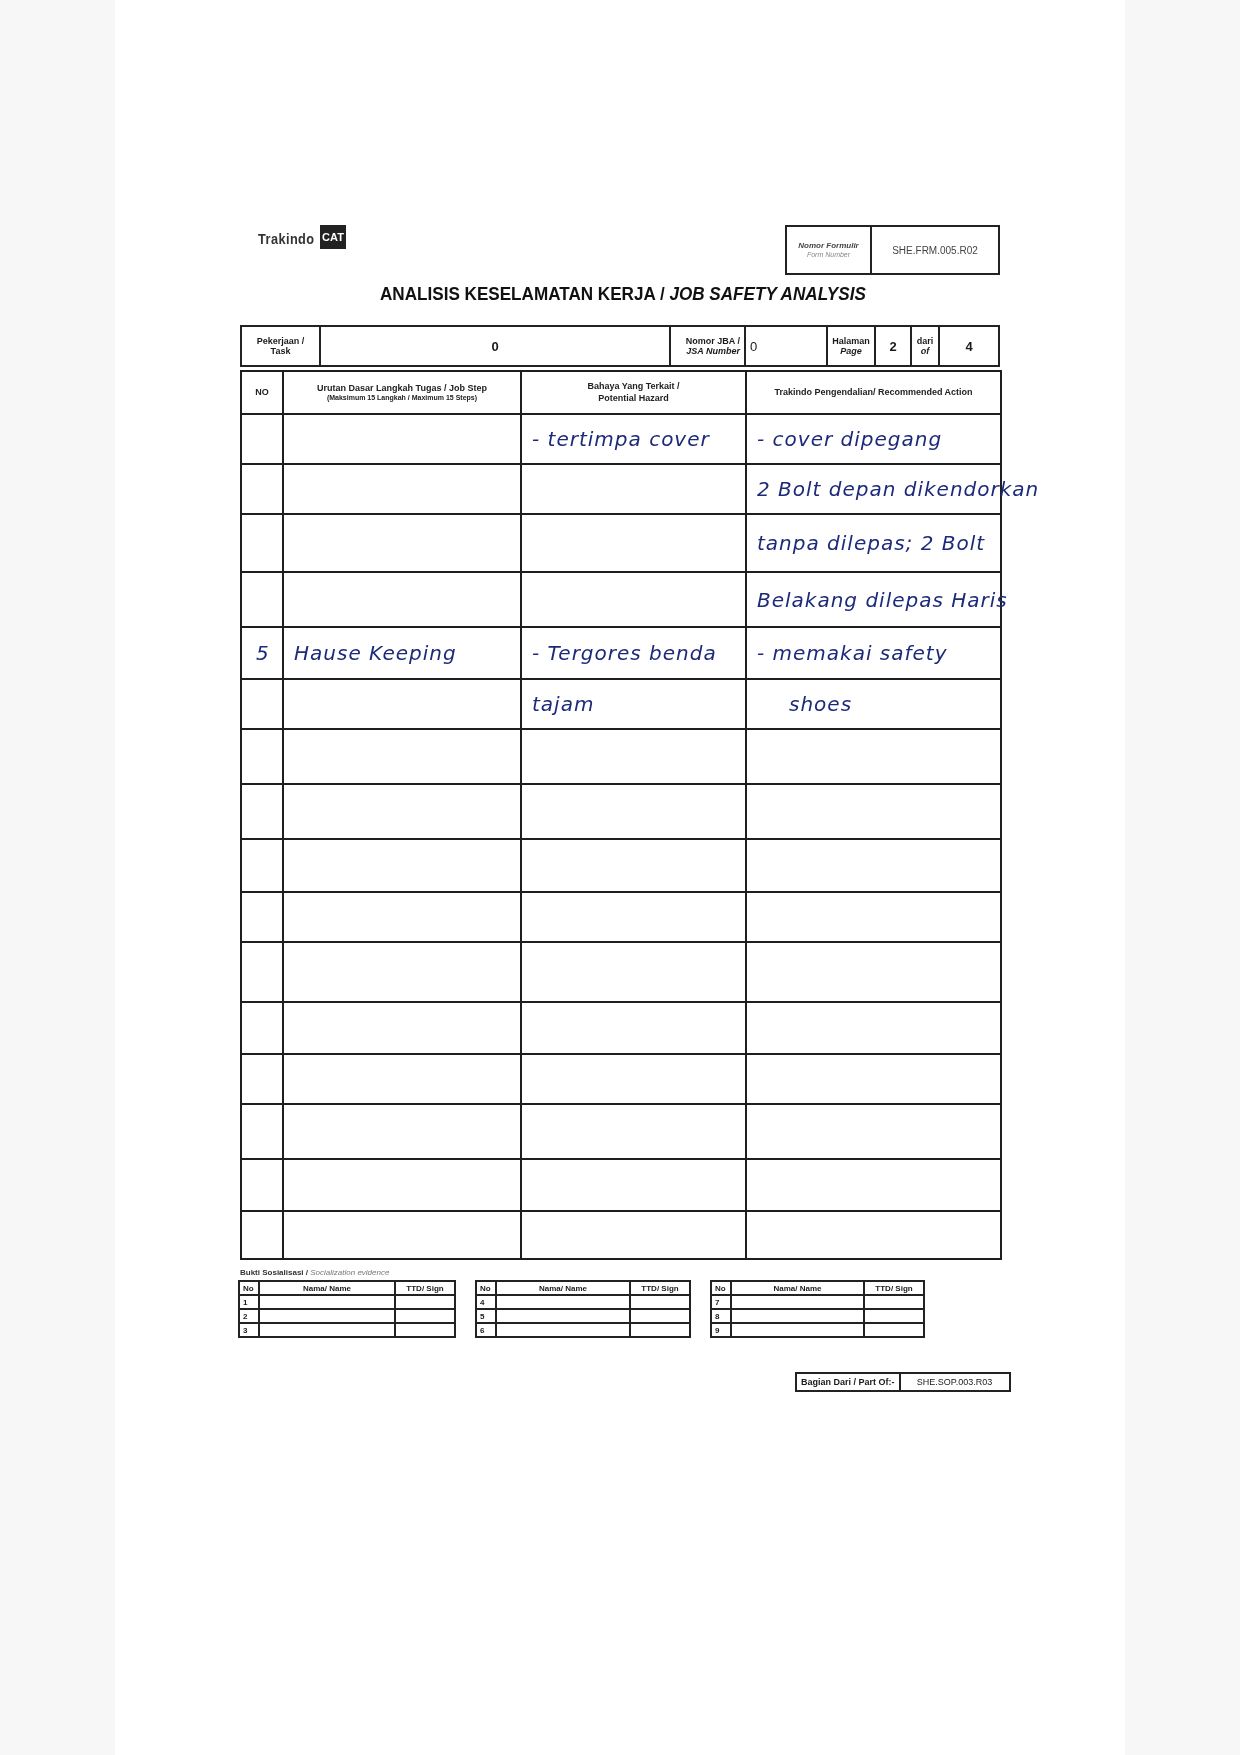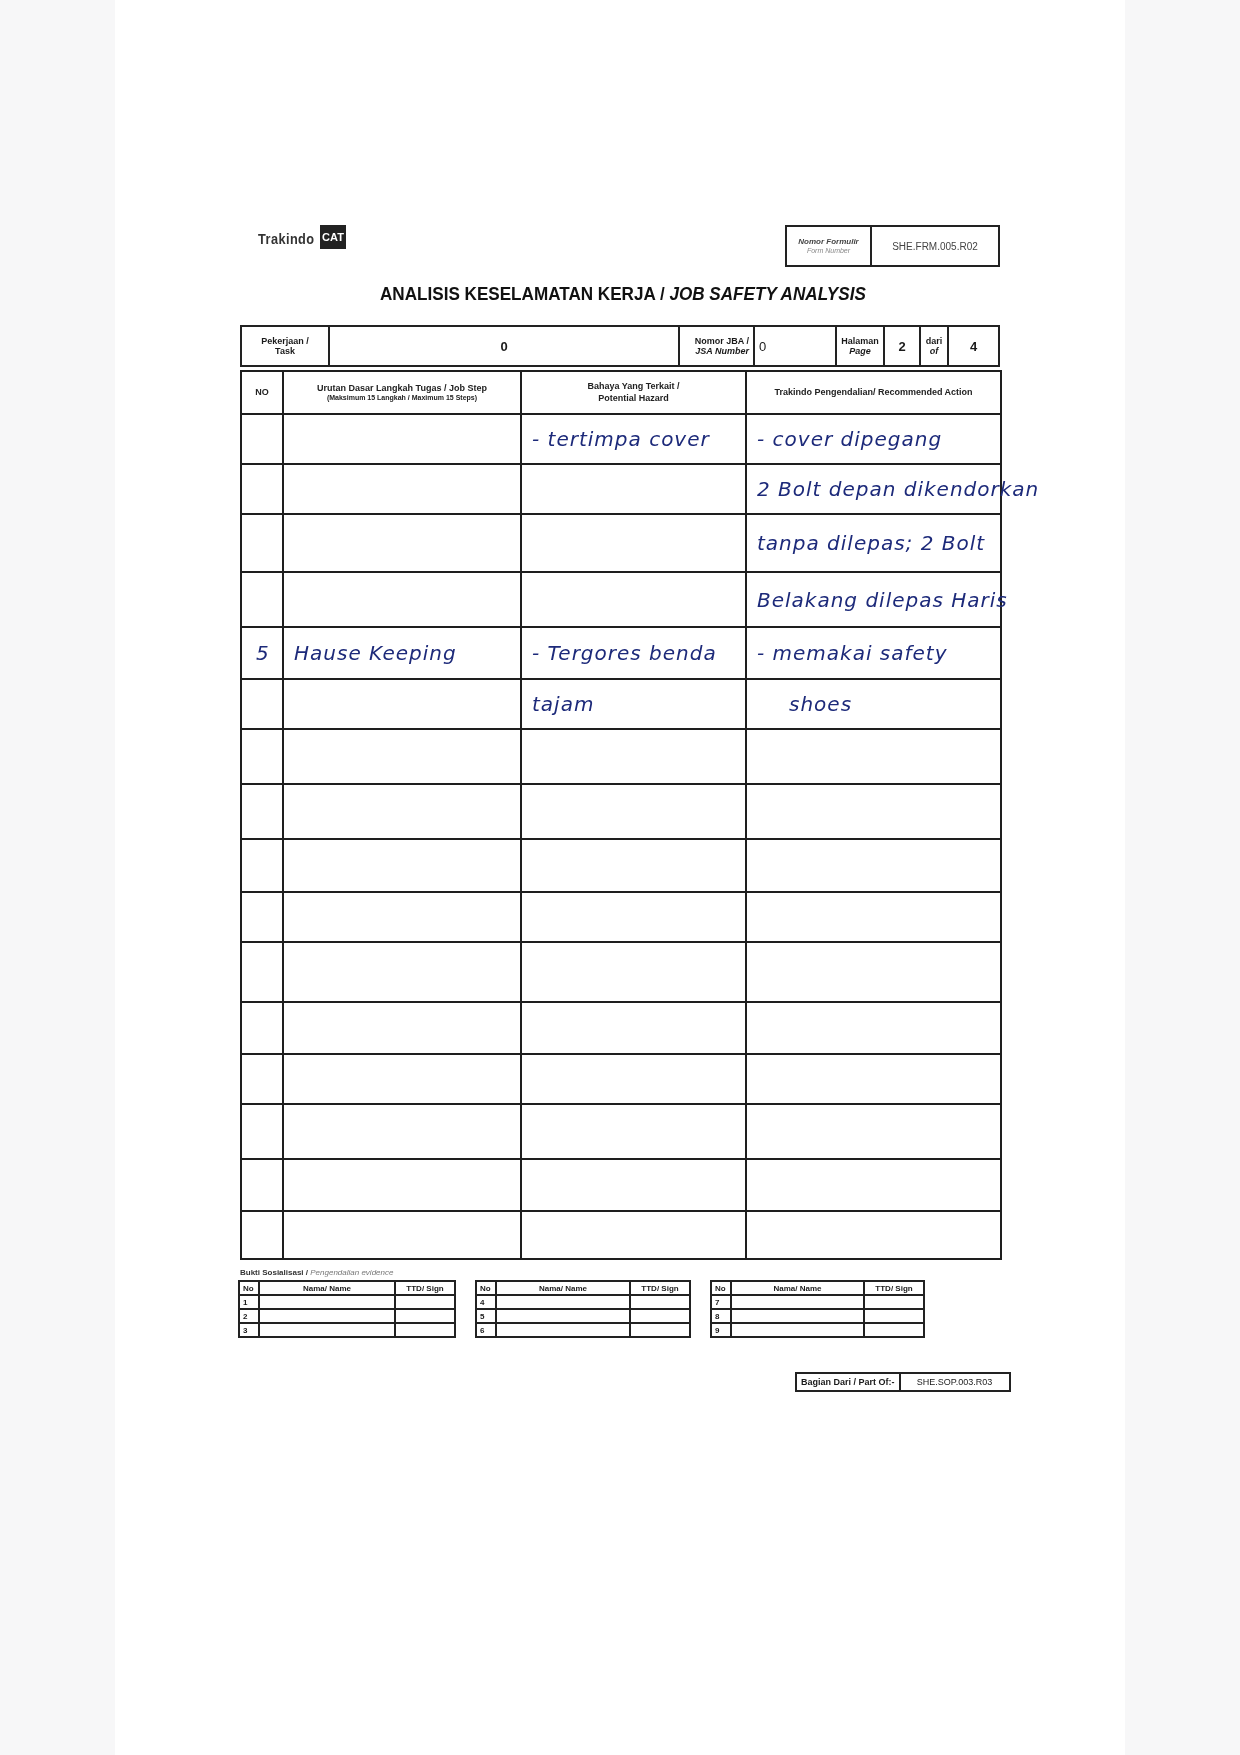--- a/index.html
+++ b/index.html
@@ -18,21 +18,21 @@
     .abs { position: absolute; }
     .logo-text {
       left: 258px; top: 230px; font-weight: bold; font-size: 15px; letter-spacing: 0.5px;
       color: #333; transform: scaleX(0.85); transform-origin: left;
     }
     .logo-box {
       left: 320px; top: 225px; width: 26px; height: 24px; background: #222; color: #fff;
       font-size: 11px; font-weight: bold; display: flex; align-items: center; justify-content: center;
     }
     .formno {
-      left: 785px; top: 225px; width: 215px; height: 42px;
+      left: 785px; top: 225px; width: 215px; height: 50px;
       border: 2px solid #222; display: flex; box-sizing: border-box;
     }
     .formno .lbl {
       width: 83px; border-right: 2px solid #222; font-size: 8px; font-weight: bold; font-style: italic;
       display: flex; flex-direction: column; align-items: center; justify-content: center; line-height: 1.2; color: #444;
     }
     .formno .lbl .sub { font-weight: normal; font-size: 7px; color: #888; }
     .formno .val {
       flex: 1; font-size: 10px; display: flex; align-items: center; justify-content: center; color: #444; border-radius: 9px;
     }
@@ -107,21 +107,21 @@
     <span class="sub">Form Number</span>
   </div>
   <div class="val">SHE.FRM.005.R02</div>
 </div>
 
 <div class="abs title">
   <span>ANALISIS KESELAMATAN KERJA / </span><i>JOB SAFETY ANALYSIS</i>
 </div>
 
 <div class="abs info">
-  <div class="small-lbl" style="width:88px;">
+  <div class="small-lbl" style="width:79px;">
     <span>Pekerjaan /</span>
     <span>Task</span>
   </div>
   <div class="bigval" style="width:350px;">0</div>
   <div class="small-lbl" style="width:75px; align-items:flex-end; padding-right:4px;">
     <span>Nomor JBA /</span>
     <span class="it">JSA Number</span>
   </div>
   <div class="bigval" style="width:82px; justify-content:flex-start; padding-left:4px; font-weight:normal;">0</div>
   <div class="small-lbl" style="width:48px;">
@@ -251,21 +251,21 @@
       <tr style="height: 48px;">
         <td style="height: 48px;"><span class="hw no"></span></td>
         <td style="height: 48px;"><span class="hw"></span></td>
         <td style="height: 48px;"><span class="hw"></span></td>
         <td style="height: 48px;"><span class="hw"></span></td>
       </tr>
     </tbody>
 </table>
 
 <div class="abs evidence-label">
-  <b>Bukti Sosialisasi / </b><span>Pengendalian evidence</span>
+  <b>Bukti Sosialisasi / </b><span>Socialization evidence</span>
 </div>
 
 <table class="sign" style="left:238px; top:1280px; width:216px;">
   <colgroup>
       <col style="width:20px">
       <col style="width:136px">
       <col style="width:60px">
     </colgroup>
   <tbody>
       <tr>

